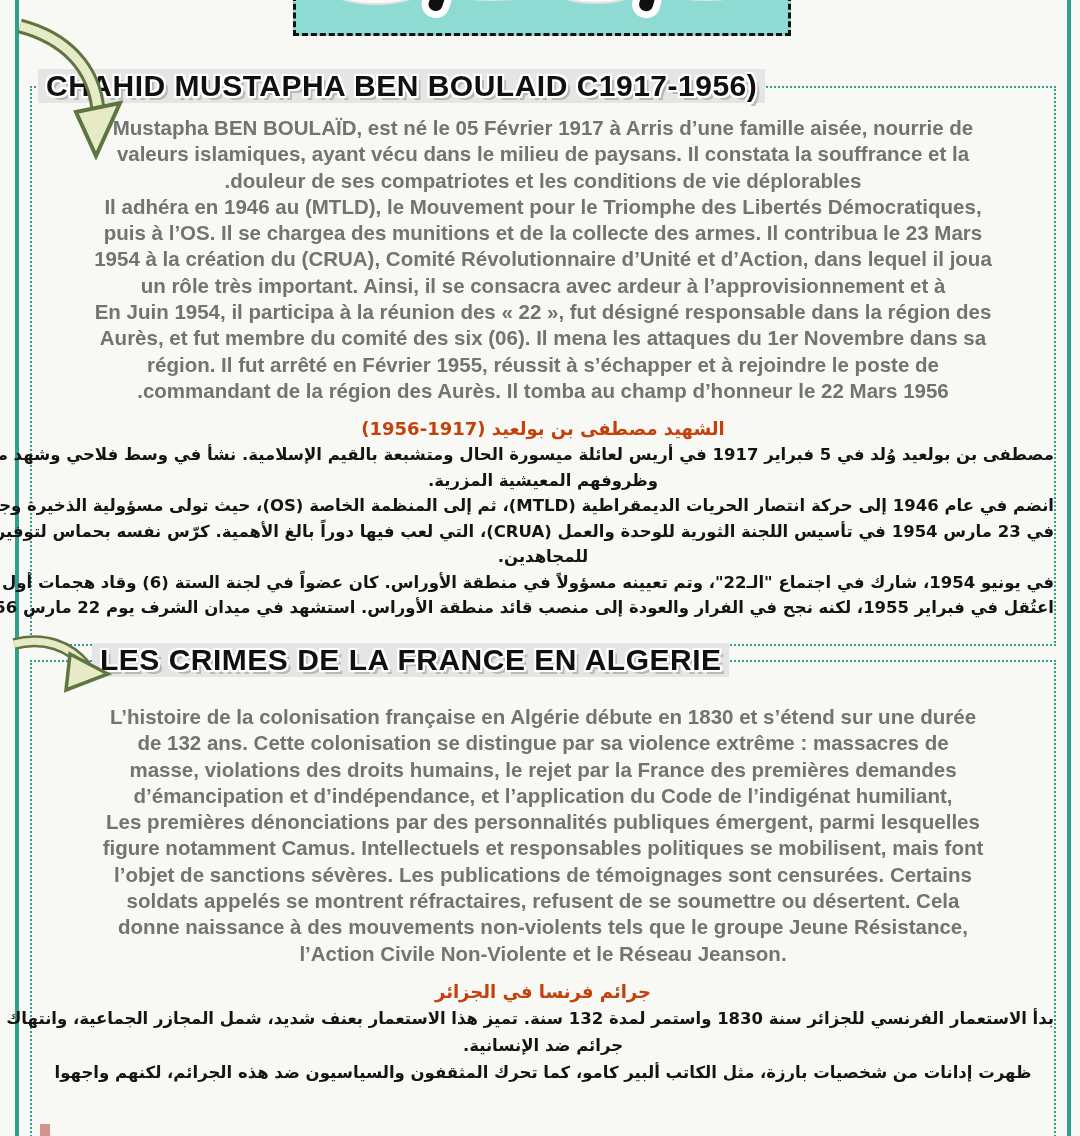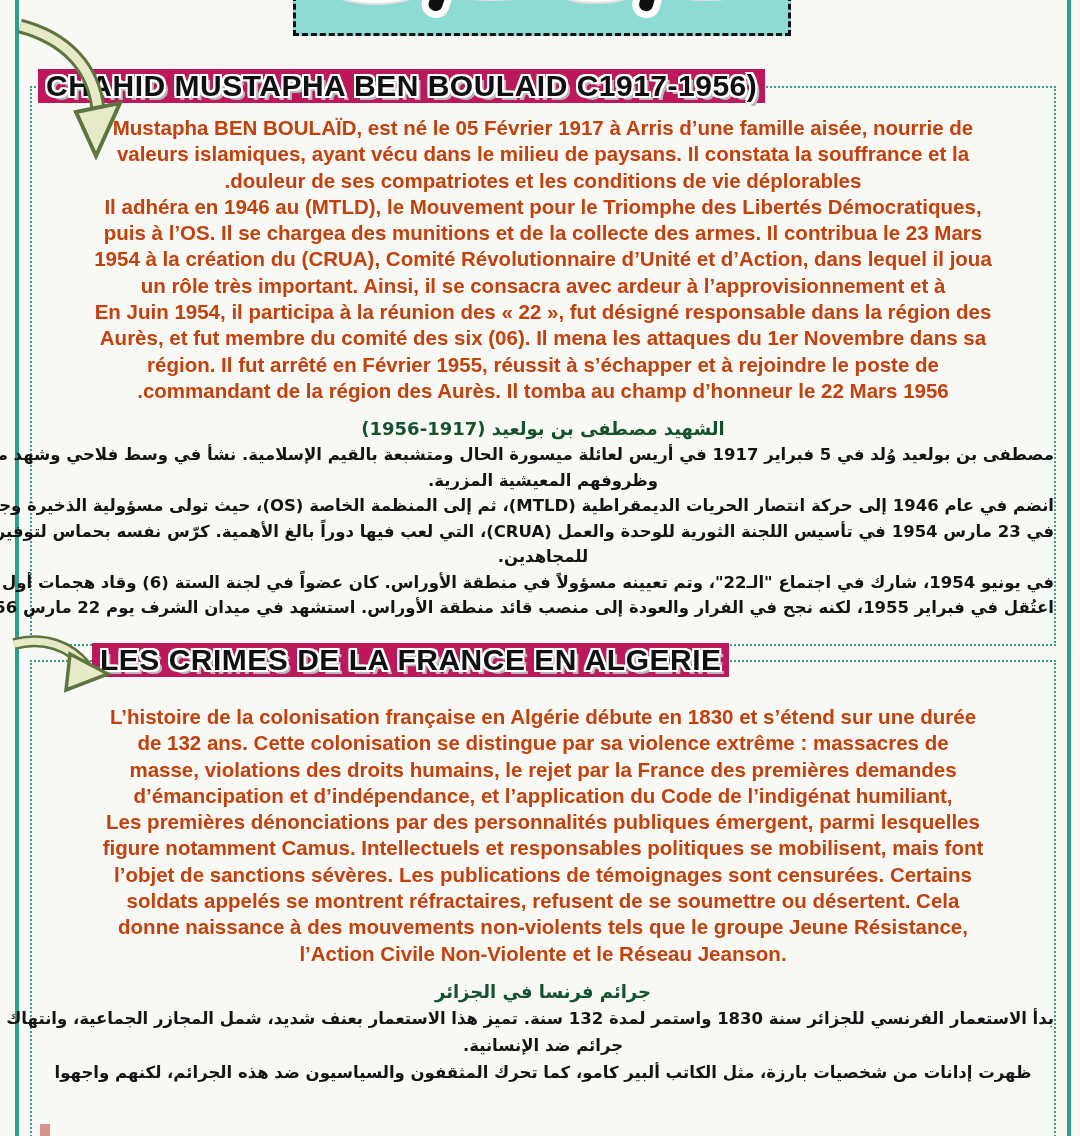--- a/index.html
+++ b/index.html
@@ -32,42 +32,42 @@
 
   
   .cartoon-heading{
     position:absolute;
     font-family:"Liberation Sans",sans-serif;
     font-weight:900;
     font-size:30px;
     line-height:34px;
     letter-spacing:.5px;
     color:#101010;
-    background:#be185d;
+    background:#e5e5e5;
     padding:0 8px;
     white-space:nowrap;
     text-shadow:
       -2px -2px 0 #fff, 2px -2px 0 #fff, -2px 2px 0 #fff, 2px 2px 0 #fff,
       0 -2px 0 #fff, 0 2px 0 #fff, -2px 0 0 #fff, 2px 0 0 #fff,
       4px 4px 0 #b9b9b9;
     z-index:5;
   }
   .h1{left:38px;top:69px;}
   .h2{left:92px;top:643px;}
 
   .fr-lines{padding-top:27px;}
   .box2 .fr-lines{padding-top:42px;}
   .fr-lines .line{
     font-weight:bold;font-size:20.5px;line-height:26.3px;
-    color:#c2410c;text-align:center;white-space:nowrap;
+    color:#737373;text-align:center;white-space:nowrap;
   }
   .ar-title{
     font-family:"DejaVu Sans",sans-serif;
     direction:rtl;text-align:center;
-    font-weight:bold;font-size:18px;line-height:26px;color:#14532d;
+    font-weight:bold;font-size:18px;line-height:26px;color:#c2410c;
     margin-top:12px;white-space:nowrap;
   }
   .box2 .ar-title{margin-top:12px;}
   .ar-lines .line{
     font-family:"DejaVu Sans",sans-serif;
     direction:rtl;text-align:center;
     font-weight:bold;font-size:16.5px;line-height:25.5px;
     color:#141414;white-space:nowrap;
   }
   .box2 .ar-lines .line{line-height:27px;}

